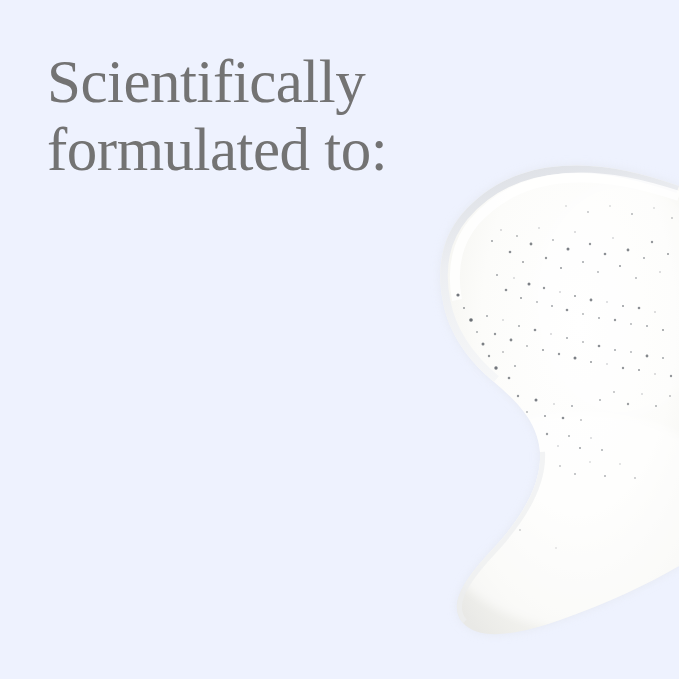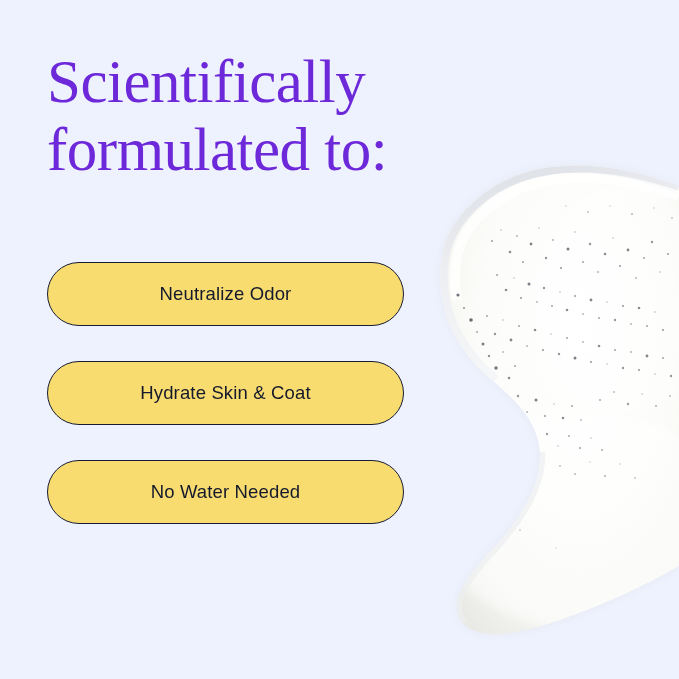--- a/index.html
+++ b/index.html
@@ -36,21 +36,21 @@
     position: absolute;
     left: 47px;
     top: 48px;
     width: 430px;
     margin: 0;
     font-family: "Liberation Serif", "DejaVu Serif", serif;
     font-size: 61px;
     line-height: 68px;
     font-weight: 400;
     letter-spacing: -0.5px;
-    color: #6d28d9;
+    color: #737373;
     white-space: pre-line;
   }
 
   
   #pill-list {
     position: absolute;
     left: 47px;
     top: 262px;
     width: 357px;
     display: flex;
@@ -274,25 +274,14 @@
         <circle cx="492" cy="510" r="0.8" opacity=".3"></circle>
           <circle cx="520" cy="530" r="0.9" opacity=".3"></circle>
         <circle cx="556" cy="548" r="0.8" opacity=".28"></circle>
       </g>
     </svg>
   </div>
 
   <h1 id="heading">Scientifically
 formulated to:</h1>
 
-  <div id="pill-list">
-    <div class="pill">
-      <span class="pill-label">Neutralize Odor</span>
-    </div>
-    <div class="pill">
-      <span class="pill-label">Hydrate Skin &amp; Coat</span>
-    </div>
-    <div class="pill">
-      <span class="pill-label">No Water Needed</span>
-    </div>
-  </div>
 
 </div>
 
 </body></html>

